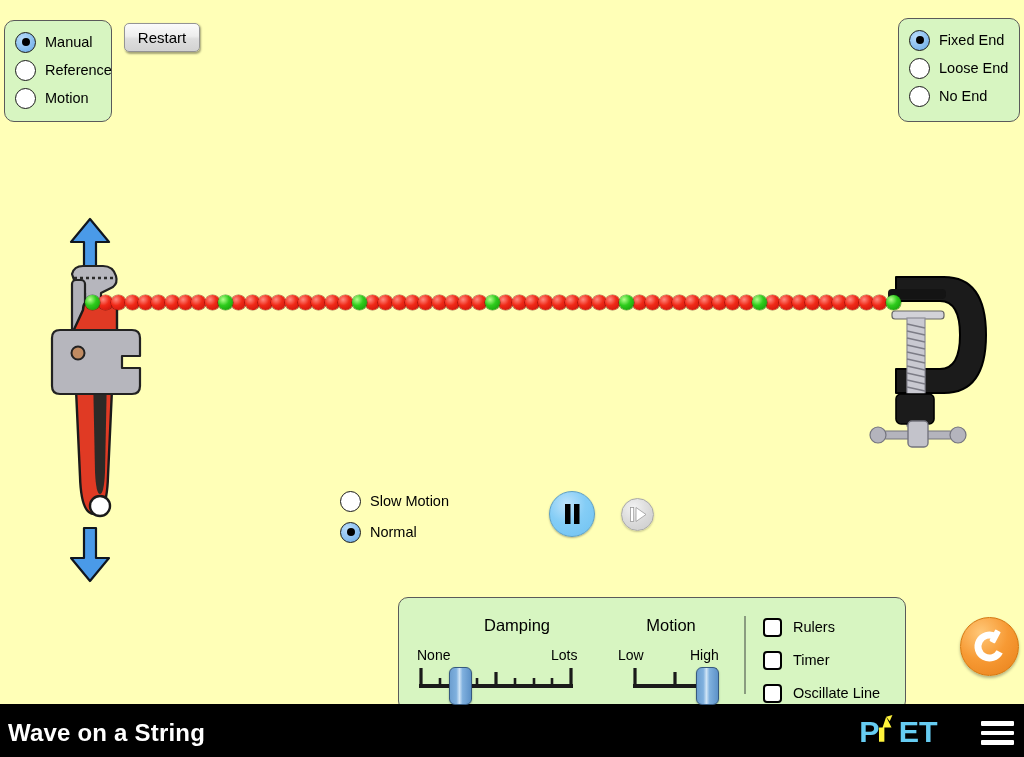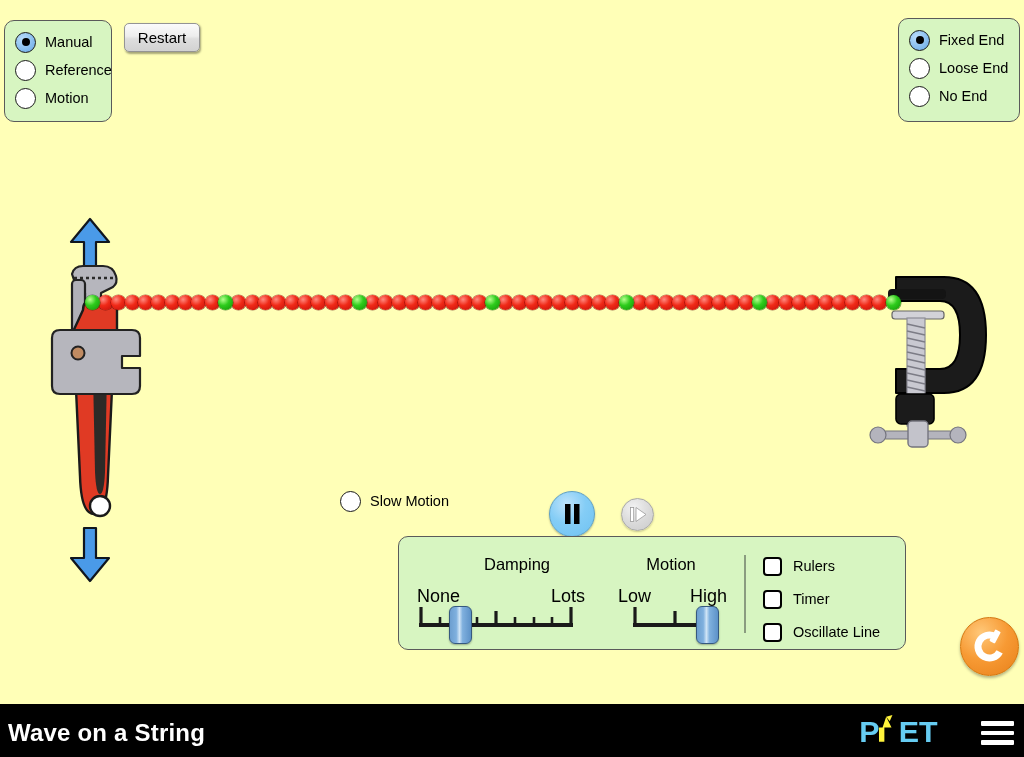--- a/index.html
+++ b/index.html
@@ -178,21 +178,21 @@
 
   
   .slider-title {
     position: absolute;
     font-size: 16.5px;
     color: #000000;
     text-align: center;
   }
   .slider-endlabel {
     position: absolute;
-    font-size: 18px;
+    font-size: 14px;
     color: #000000;
   }
   .slider-thumb {
     position: absolute;
     width: 21px;
     height: 36px;
     border-radius: 6px;
     border: 1px solid #36597f;
     background: linear-gradient(to right, #6d9fd0 0%, #7fb0de 30%, #cfe4f6 45%, #7fb0de 60%, #5d92c8 100%);
     box-shadow: 0 1px 2px rgba(0,0,0,0.3);
@@ -403,37 +403,41 @@
       <span class="radio-outer"></span>
       <span class="radio-label">No End</span>
     </div>
   </div>
 
   <div style="position:absolute; left:340px; top:487px; width:130px;">
     <div class="radio-row">
       <span class="radio-outer"></span>
       <span class="radio-label">Slow Motion</span>
     </div>
+    <div class="radio-row" style="margin-top:3px;">
+      <span class="radio-outer sel"></span>
+      <span class="radio-label">Normal</span>
+    </div>
   </div>
 
   <button id="pause-button">
     <svg width="44" height="44" viewBox="0 0 44 44">
       <rect x="15" y="12" width="5.5" height="20" fill="#000"></rect>
       <rect x="24" y="12" width="5.5" height="20" fill="#000"></rect>
     </svg>
   </button>
 
   <button id="step-button">
     <svg width="31" height="31" viewBox="0 0 31 31">
       <rect x="8.5" y="8.5" width="3.2" height="14" fill="#ffffff" stroke="#9a9a9a" stroke-width="0.8"></rect>
       <path d="M14 8.5 L24 15.5 L14 22.5 Z" fill="#ffffff" stroke="#9a9a9a" stroke-width="0.8" stroke-linejoin="round"></path>
     </svg>
   </button>
 
-  <div class="panel" style="left:398px; top:536px; width:508px; height:114px;">
+  <div class="panel" style="left:398px; top:597px; width:508px; height:114px;">
 
     <div class="slider-title" style="left:58px; top:18px; width:120px;">Damping</div>
     <div class="slider-endlabel" style="left:18px; top:49px;">None</div>
     <div class="slider-endlabel" style="left:152px; top:49px;">Lots</div>
     <svg style="position:absolute; left:18px; top:68px;" width="158" height="32" viewBox="0 0 158 32">
       <path d="M4 20 H154" stroke="#1a1a1a" stroke-width="4" stroke-linecap="square"></path>
       <g stroke="#1a1a1a" stroke-width="3.2">
         <path d="M4 20 V2"></path>
           <path d="M79 20 V6"></path>
           <path d="M154 20 V2"></path>

